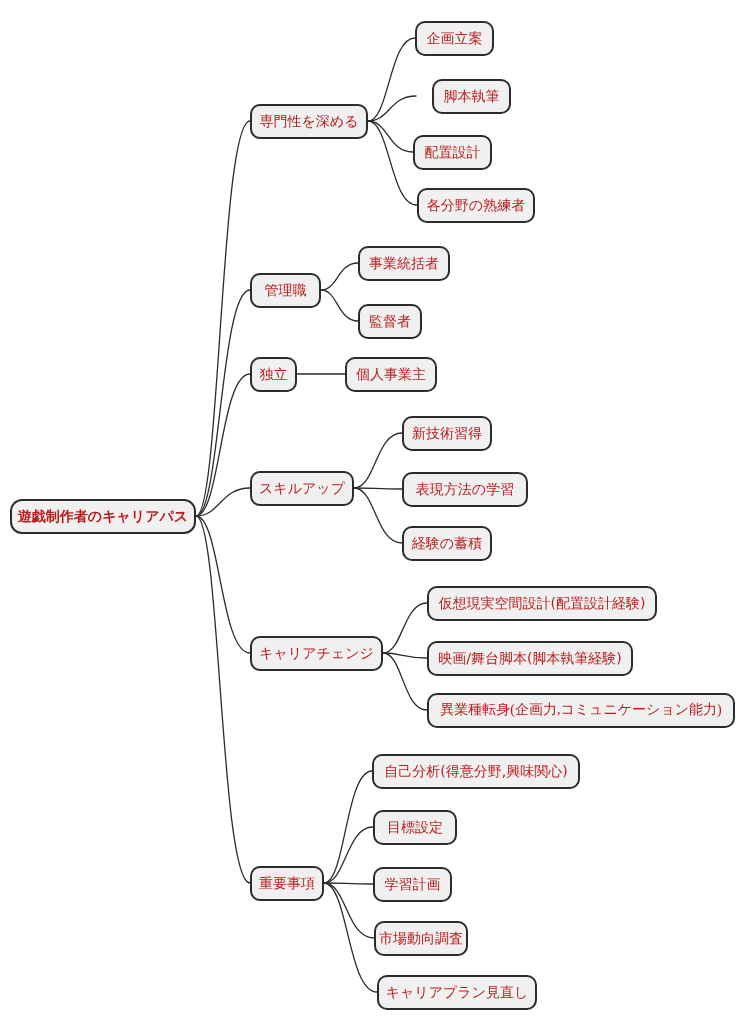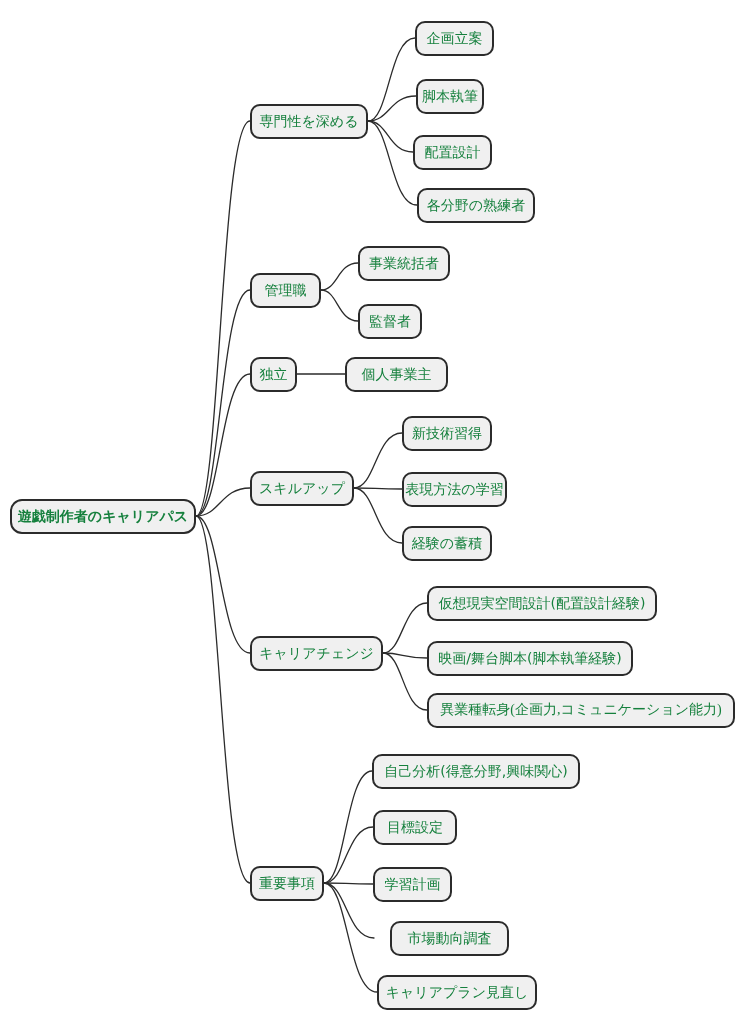--- a/index.html
+++ b/index.html
@@ -28,21 +28,21 @@
     position: absolute;
     height: 35px;
     display: flex;
     align-items: center;
     justify-content: center;
     background: var(--fill, #f0f0f0);
     border: 2px solid var(--border, #2b2b2b);
     border-radius: 10px;
     font-size: 14px;
     line-height: 1;
-    color: #15803d;
+    color: #b91c1c;
     white-space: nowrap;
     overflow: hidden;
   }
   .node.root { border-radius: 12px; font-weight: bold; }
 </style>
 </head>
 <body>
 
 <div class="stage">
   <svg class="connectors" viewBox="0 0 742 1034" xmlns="http://www.w3.org/2000/svg">
@@ -68,36 +68,36 @@
       <path d="M 324 883 C 345.6 883 345.6 771 372 771"></path>
       <path d="M 324 883 C 346.05 883 346.05 827 373 827"></path>
       <path d="M 324 883 C 346.05 883 346.05 884 373 884"></path>
       <path d="M 324 883 C 346.5 883 346.5 938 374 938"></path>
       <path d="M 324 883 C 347.85 883 347.85 992 377 992"></path>
     </svg>
   <div>
       <div class="node root" style="left: 10px; top: 498.5px; width: 186px;">遊戯制作者のキャリアパス</div>
       <div class="node branch" style="left: 250px; top: 103.5px; width: 118px;">専門性を深める</div>
       <div class="node leaf" style="left: 415px; top: 20.5px; width: 79px;">企画立案</div>
-      <div class="node leaf" style="left: 416px; top: 78.5px; width: 68px;">脚本執筆</div>
+      <div class="node leaf" style="left: 432px; top: 78.5px; width: 79px;">脚本執筆</div>
       <div class="node leaf" style="left: 413px; top: 134.5px; width: 79px;">配置設計</div>
       <div class="node leaf" style="left: 417px; top: 187.5px; width: 118px;">各分野の熟練者</div>
       <div class="node branch" style="left: 250px; top: 272.5px; width: 71px;">管理職</div>
       <div class="node leaf" style="left: 358px; top: 245.5px; width: 92px;">事業統括者</div>
       <div class="node leaf" style="left: 358px; top: 303.5px; width: 64px;">監督者</div>
       <div class="node branch" style="left: 250px; top: 356.5px; width: 47px;">独立</div>
-      <div class="node leaf" style="left: 345px; top: 356.5px; width: 103px;">個人事業主</div>
+      <div class="node leaf" style="left: 345px; top: 356.5px; width: 92px;">個人事業主</div>
       <div class="node branch" style="left: 250px; top: 470.5px; width: 104px;">スキルアップ</div>
       <div class="node leaf" style="left: 402px; top: 415.5px; width: 90px;">新技術習得</div>
-      <div class="node leaf" style="left: 402px; top: 471.5px; width: 105px;">表現方法の学習</div>
+      <div class="node leaf" style="left: 402px; top: 471.5px; width: 126px;">表現方法の学習</div>
       <div class="node leaf" style="left: 402px; top: 525.5px; width: 90px;">経験の蓄積</div>
       <div class="node branch" style="left: 250px; top: 635.5px; width: 133px;">キャリアチェンジ</div>
       <div class="node leaf" style="left: 427px; top: 585.5px; width: 230px;">仮想現実空間設計(配置設計経験)</div>
       <div class="node leaf" style="left: 427px; top: 640.5px; width: 206px;">映画/舞台脚本(脚本執筆経験)</div>
       <div class="node leaf" style="left: 427px; top: 692.5px; width: 308px; font-family: Liberation Serif, serif;">異業種転身(企画力,コミュニケーション能力)</div>
       <div class="node branch" style="left: 250px; top: 865.5px; width: 74px;">重要事項</div>
       <div class="node leaf" style="left: 372px; top: 753.5px; width: 208px;">自己分析(得意分野,興味関心)</div>
       <div class="node leaf" style="left: 373px; top: 809.5px; width: 84px;">目標設定</div>
       <div class="node leaf" style="left: 373px; top: 866.5px; width: 79px;">学習計画</div>
-      <div class="node leaf" style="left: 390px; top: 920.5px; width: 119px;">市場動向調査</div>
+      <div class="node leaf" style="left: 374px; top: 920.5px; width: 94px;">市場動向調査</div>
       <div class="node leaf" style="left: 377px; top: 974.5px; width: 160px;">キャリアプラン見直し</div>
     </div>
 </div>
 
 </body></html>

